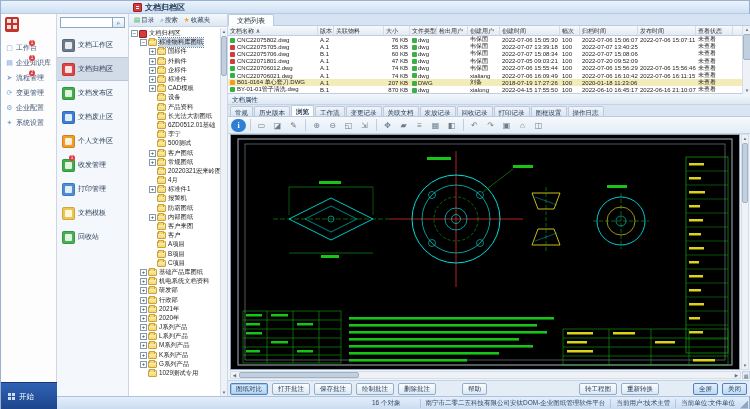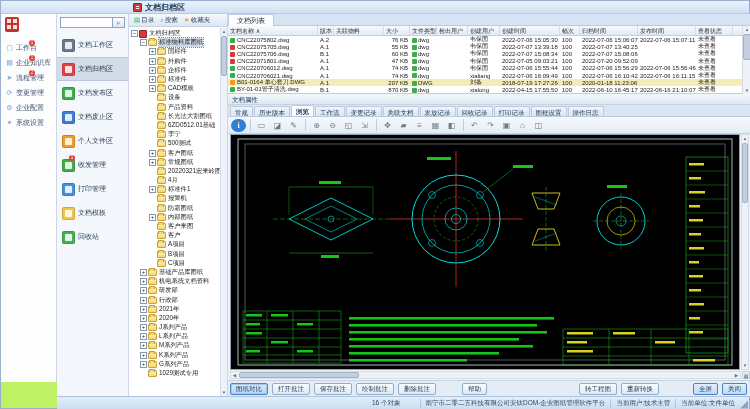--- a/index.html
+++ b/index.html
@@ -1,18 +1,18 @@
 <!DOCTYPE html>
 <html><head>
 <meta charset="utf-8">
 <style>
 * { box-sizing: border-box; margin: 0; padding: 0; }
 html,body { width:750px; height:409px; overflow:hidden; }
 body { font-family:"Liberation Sans","DejaVu Sans",sans-serif; background:#eef3fa; color:#222; }
-.app { position:relative; width:750px; height:409px; background:#bef264; border:1px solid #9ab0cc; }
+.app { position:relative; width:750px; height:409px; background:#7f1d1d; border:1px solid #9ab0cc; }
 
 
 .titlebar { position:absolute; left:0; top:0; right:0; height:13px;
   background:linear-gradient(#eaf3fc,#cfe0f3); border-bottom:1px solid #b8cbe2;
   display:flex; align-items:center; padding-left:132px; font-size:8px; color:#1d3molecular(0); color:#28415e; }
 .doc-ico { width:9px; height:9px; background:#d43c3c; border:1px solid #9c1f1f; border-radius:1px; margin-right:3px;
   position:relative; }
 .doc-ico:after { content:""; position:absolute; left:2px; top:2px; right:2px; height:1px; background:#fff; box-shadow:0 2px 0 #fff; }
 .title-text { font-weight:bold; }
 
@@ -172,20 +172,24 @@
           <span class="side-ico">⚙</span>
           <span class="side-label">企业配置</span>
         </div>
         <div class="side-item">
           <span class="side-ico">✦</span>
           <span class="side-label">系统设置</span>
         </div>
       </div>
   </div>
 
+  <div class="startbar">
+    <span class="start-ico"></span>
+    <span>开始</span>
+  </div>
 
   <div class="navcol">
     <div class="searchrow">
       <input class="searchbox" placeholder="" style="">
       <button class="searchbtn"><span>⌕</span></button>
     </div>
     <div id="nav-items">
         <div class="nav-item">
           <span class="nav-ico" style="background: rgb(107, 122, 140);"></span>
           <span class="nav-label">文档工作区</span>

